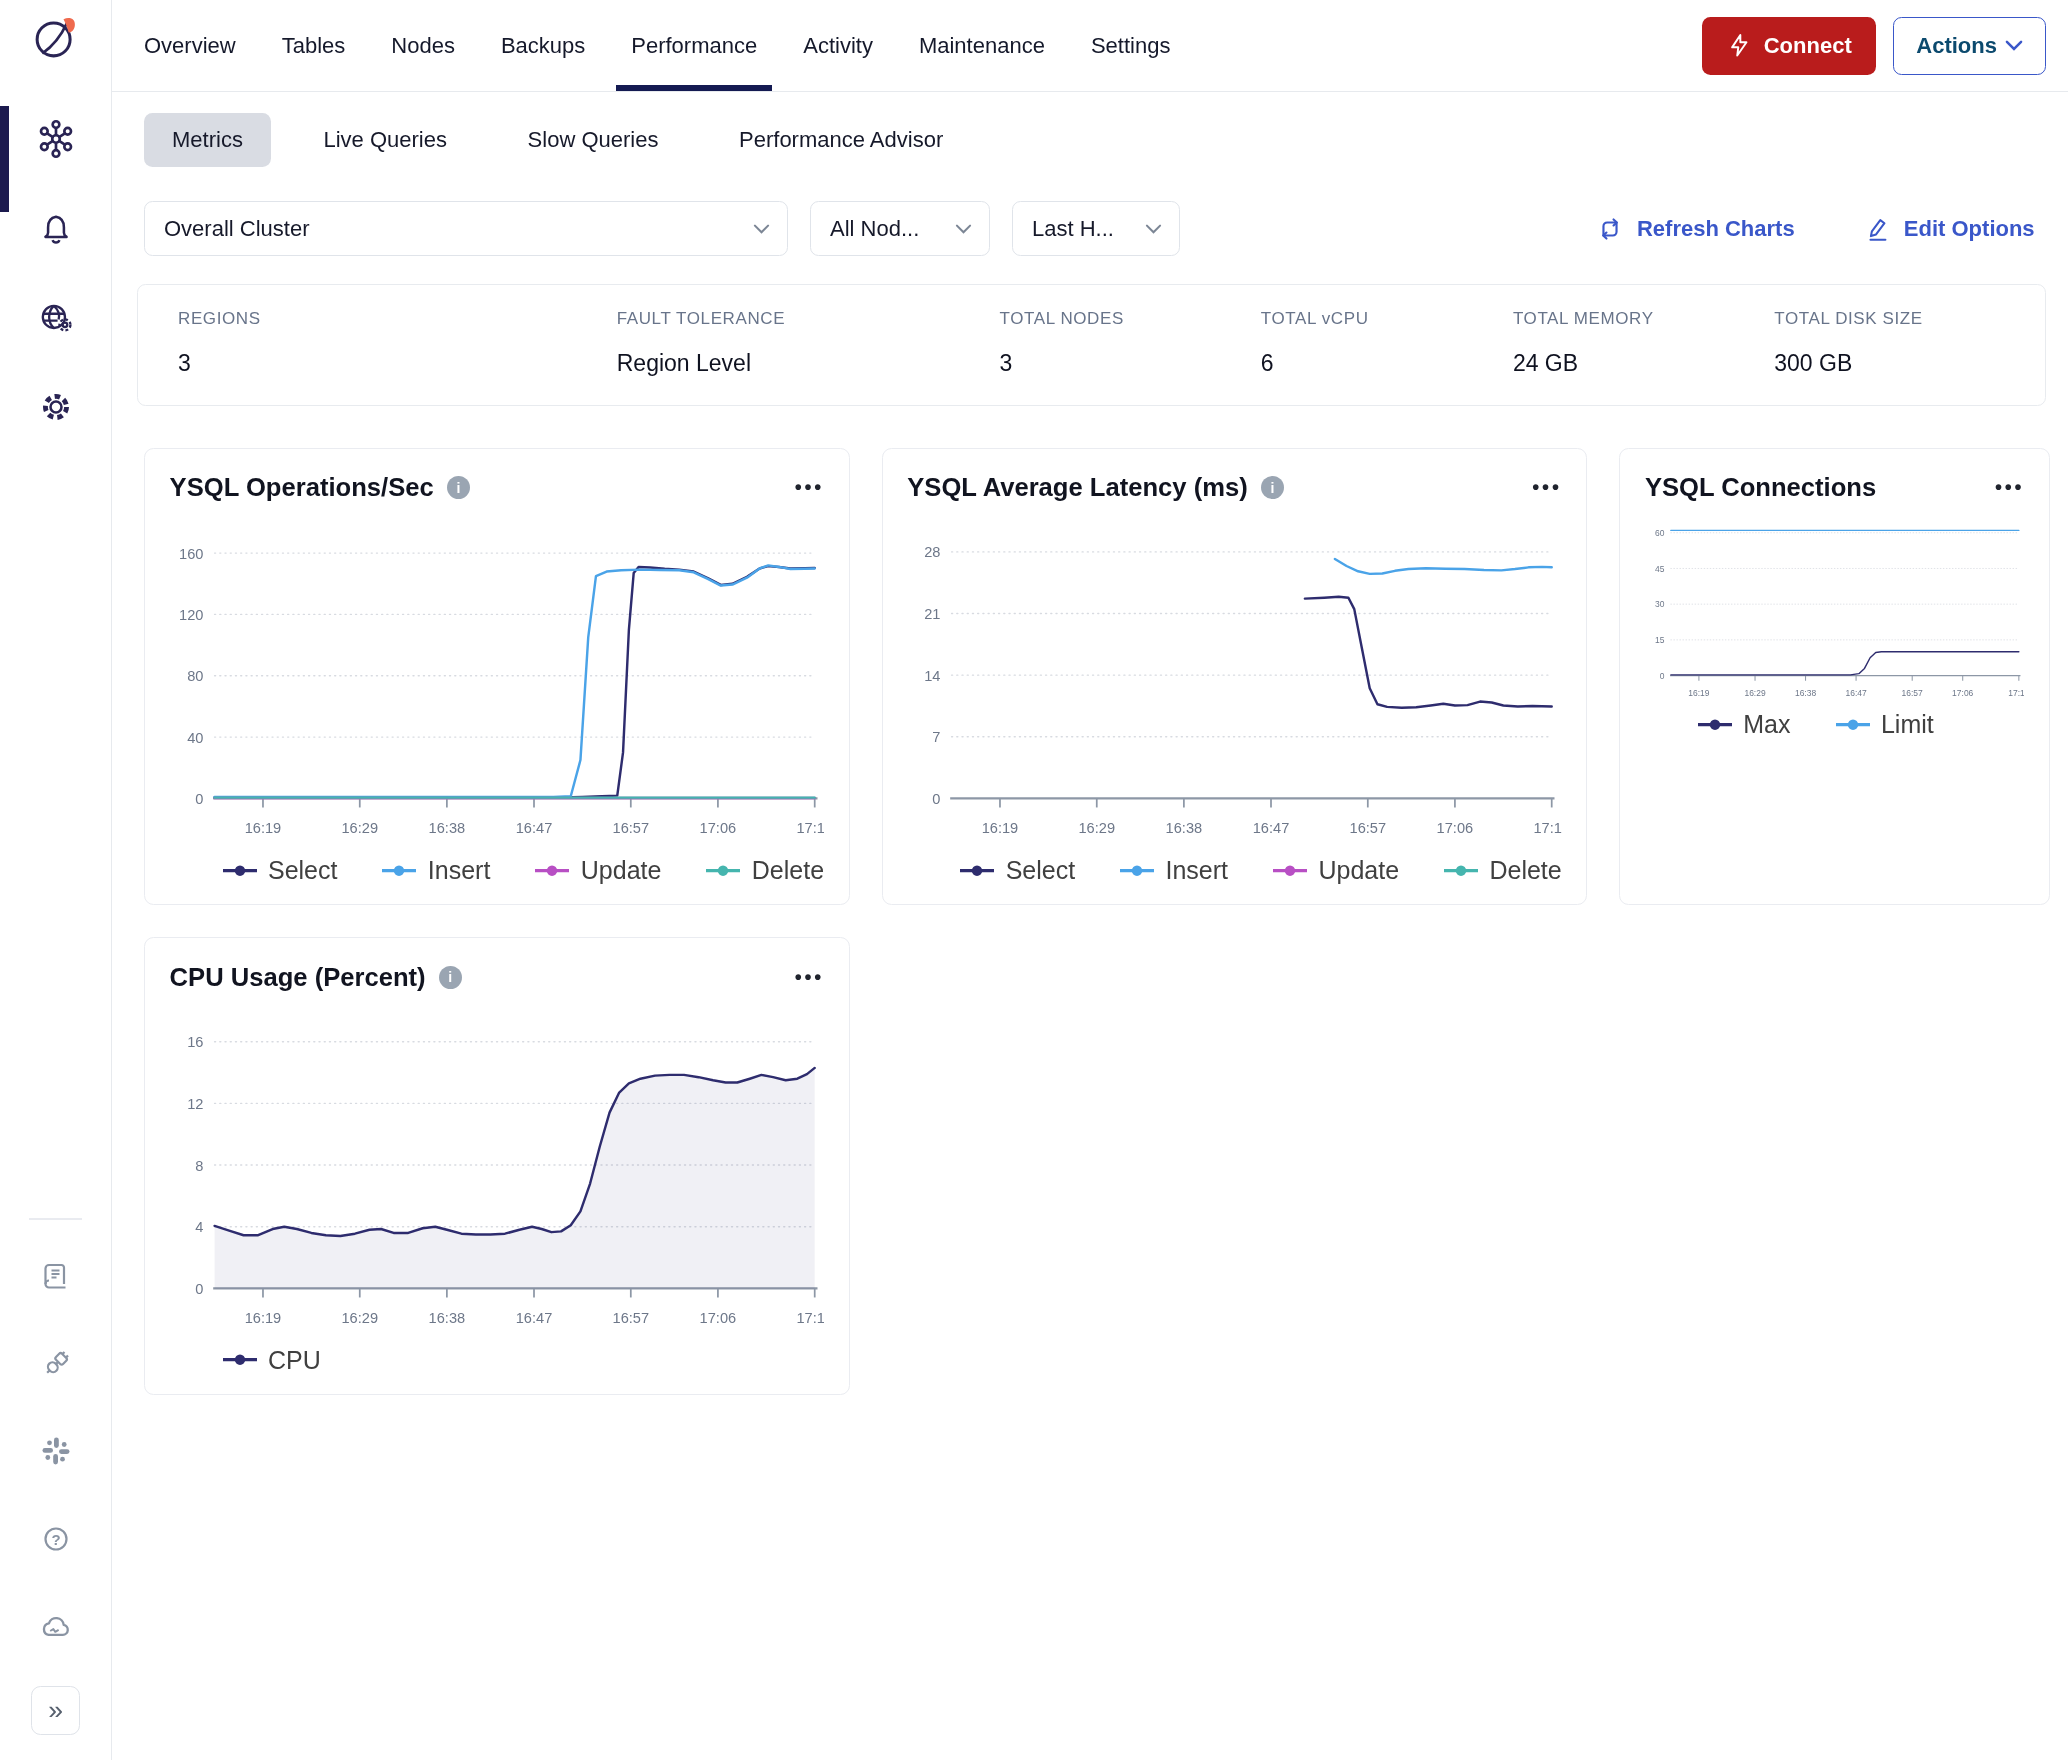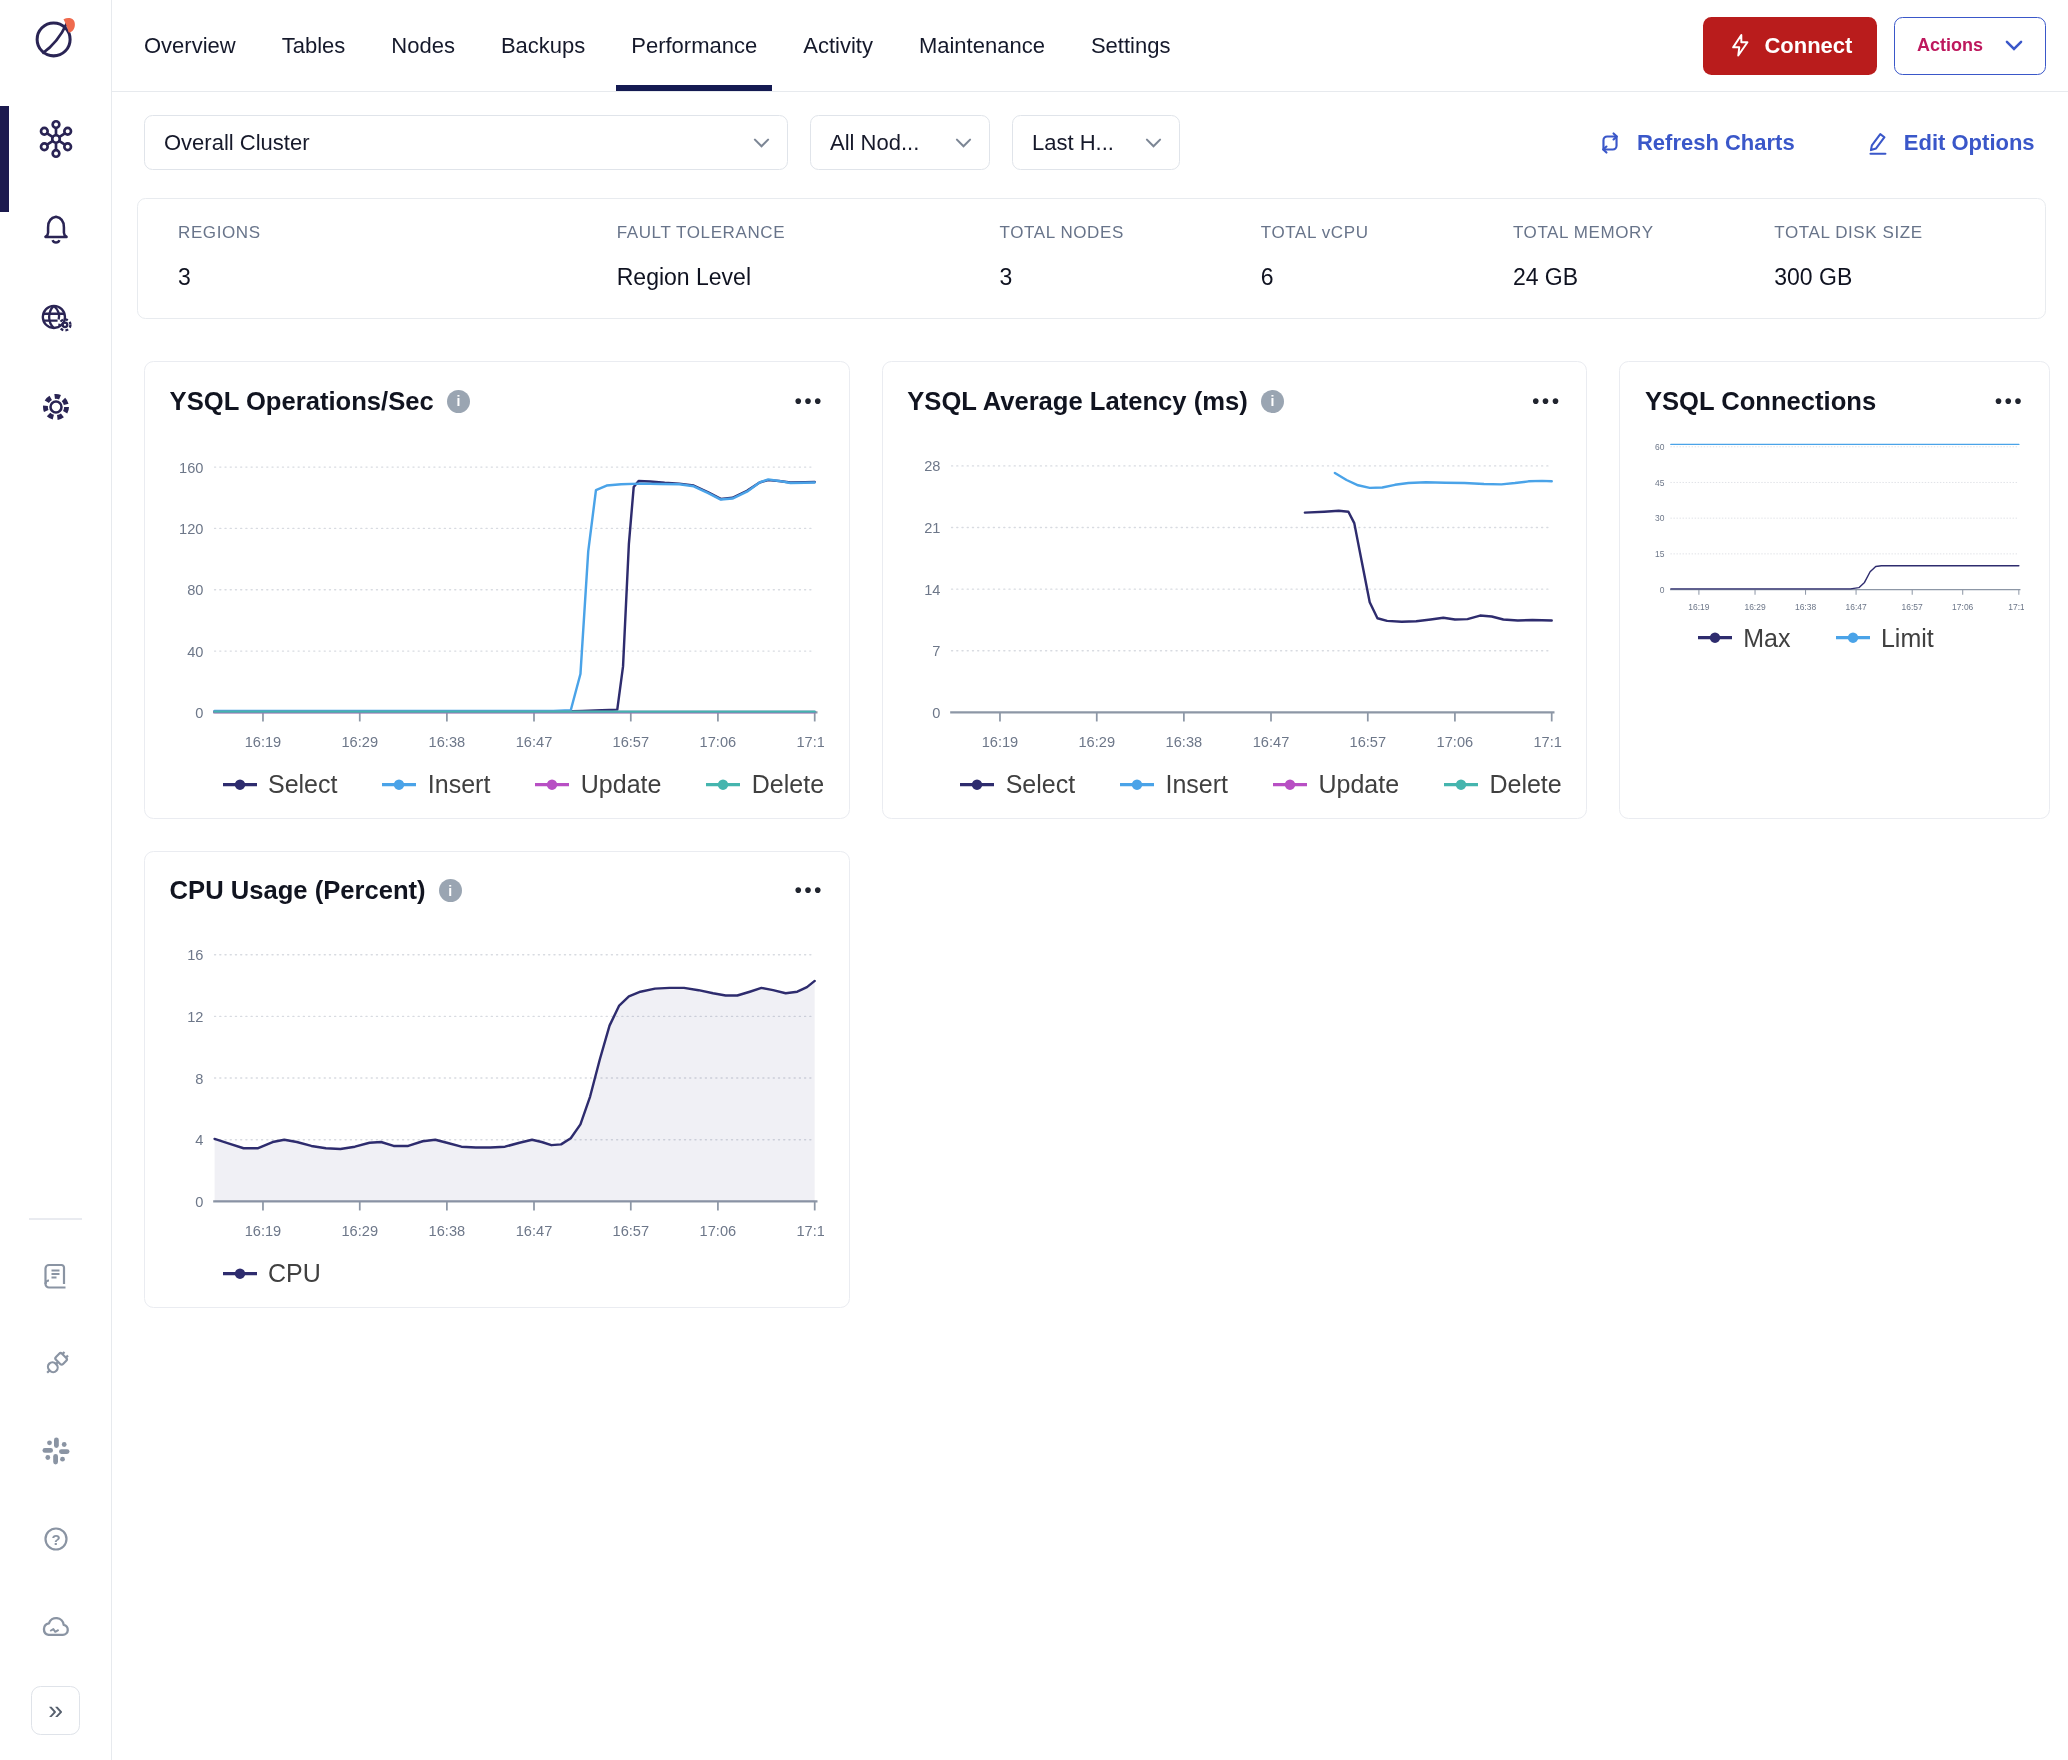--- a/index.html
+++ b/index.html
@@ -20,21 +20,21 @@
   
   .main{flex:1;display:flex;flex-direction:column;min-width:0}
 
   .topnav{display:flex;align-items:stretch;height:92px;border-bottom:0.9px solid #e7eaee;padding:0 23px 0 32px}
   .tabs{display:flex;gap:46px}
   .tab{display:flex;align-items:center;font-size:22px;color:#15192b;position:relative;cursor:pointer;white-space:nowrap;background:none;border:none;font-family:inherit}
   .tab.active{font-weight:500}
   .tab.active::after{content:"";position:absolute;left:-15px;right:-15px;bottom:0;height:5.7px;background:#141a52}
   .topnav-actions{margin-left:auto;display:flex;align-items:center;gap:17px}
   .btn-connect{display:flex;align-items:center;gap:12.3px;background:#b91c1c;color:#fff;font-size:22px;font-weight:700;border:none;border-radius:8.5px;padding:0 24.6px;height:58px;cursor:pointer;font-family:inherit}
-  .btn-actions{display:flex;align-items:center;gap:22px;background:#fff;color:#be185d;font-size:18px;font-weight:700;border:1.9px solid #3a57c9;border-radius:8.5px;padding:0 22px;height:58px;cursor:pointer;font-family:inherit}
+  .btn-actions{display:flex;align-items:center;gap:8px;background:#fff;color:#0c4a6e;font-size:22px;font-weight:700;border:1.9px solid #3a57c9;border-radius:8.5px;padding:0 22px;height:58px;cursor:pointer;font-family:inherit}
 
   .subtabs{display:flex;align-items:center;gap:24.6px;padding:21px 23px 11.4px 32px}
   .subtab{font-size:22px;color:#16192a;padding:14px 28px;border-radius:8.5px;cursor:pointer;white-space:nowrap;background:none;border:none;font-family:inherit}
   .subtab.active{background:#d9dce3}
 
   .filter-row{display:flex;align-items:center;gap:22px;padding:23px 23px 0 32px}
   .select{display:flex;align-items:center;justify-content:space-between;border:1.9px solid #e0e4ea;border-radius:8.5px;height:55px;padding:0 17px 0 19px;font-size:22px;color:#16192a;cursor:pointer;background:#fff}
   .select.cluster{width:644px}
   .select.nodes{width:180px}
   .select.range{width:168px}
@@ -183,20 +183,26 @@
       </button>
       <button class="btn-actions">
         <span>Actions</span>
         <svg width="18" height="12.3" viewBox="0 0 19 13" fill="none" stroke="#3a57c9" stroke-width="2.6" stroke-linecap="round">
           <polyline points="2,3 9.5,10.5 17,3"></polyline>
         </svg>
       </button>
     </div>
   </header>
 
+  <div class="subtabs">
+    <button class="subtab active">Metrics</button>
+    <button class="subtab">Live Queries</button>
+    <button class="subtab">Slow Queries</button>
+    <button class="subtab">Performance Advisor</button>
+  </div>
 
   <div class="filter-row">
     <div class="select cluster">
       <span>Overall Cluster</span>
       <svg width="17" height="11.4" viewBox="0 0 19 13" fill="none" stroke="#7c8695" stroke-width="2.4" stroke-linecap="round">
           <polyline points="2,3 9.5,10.5 17,3"></polyline>
         </svg>
     </div>
     <div class="select nodes">
       <span>All Nod...</span>

